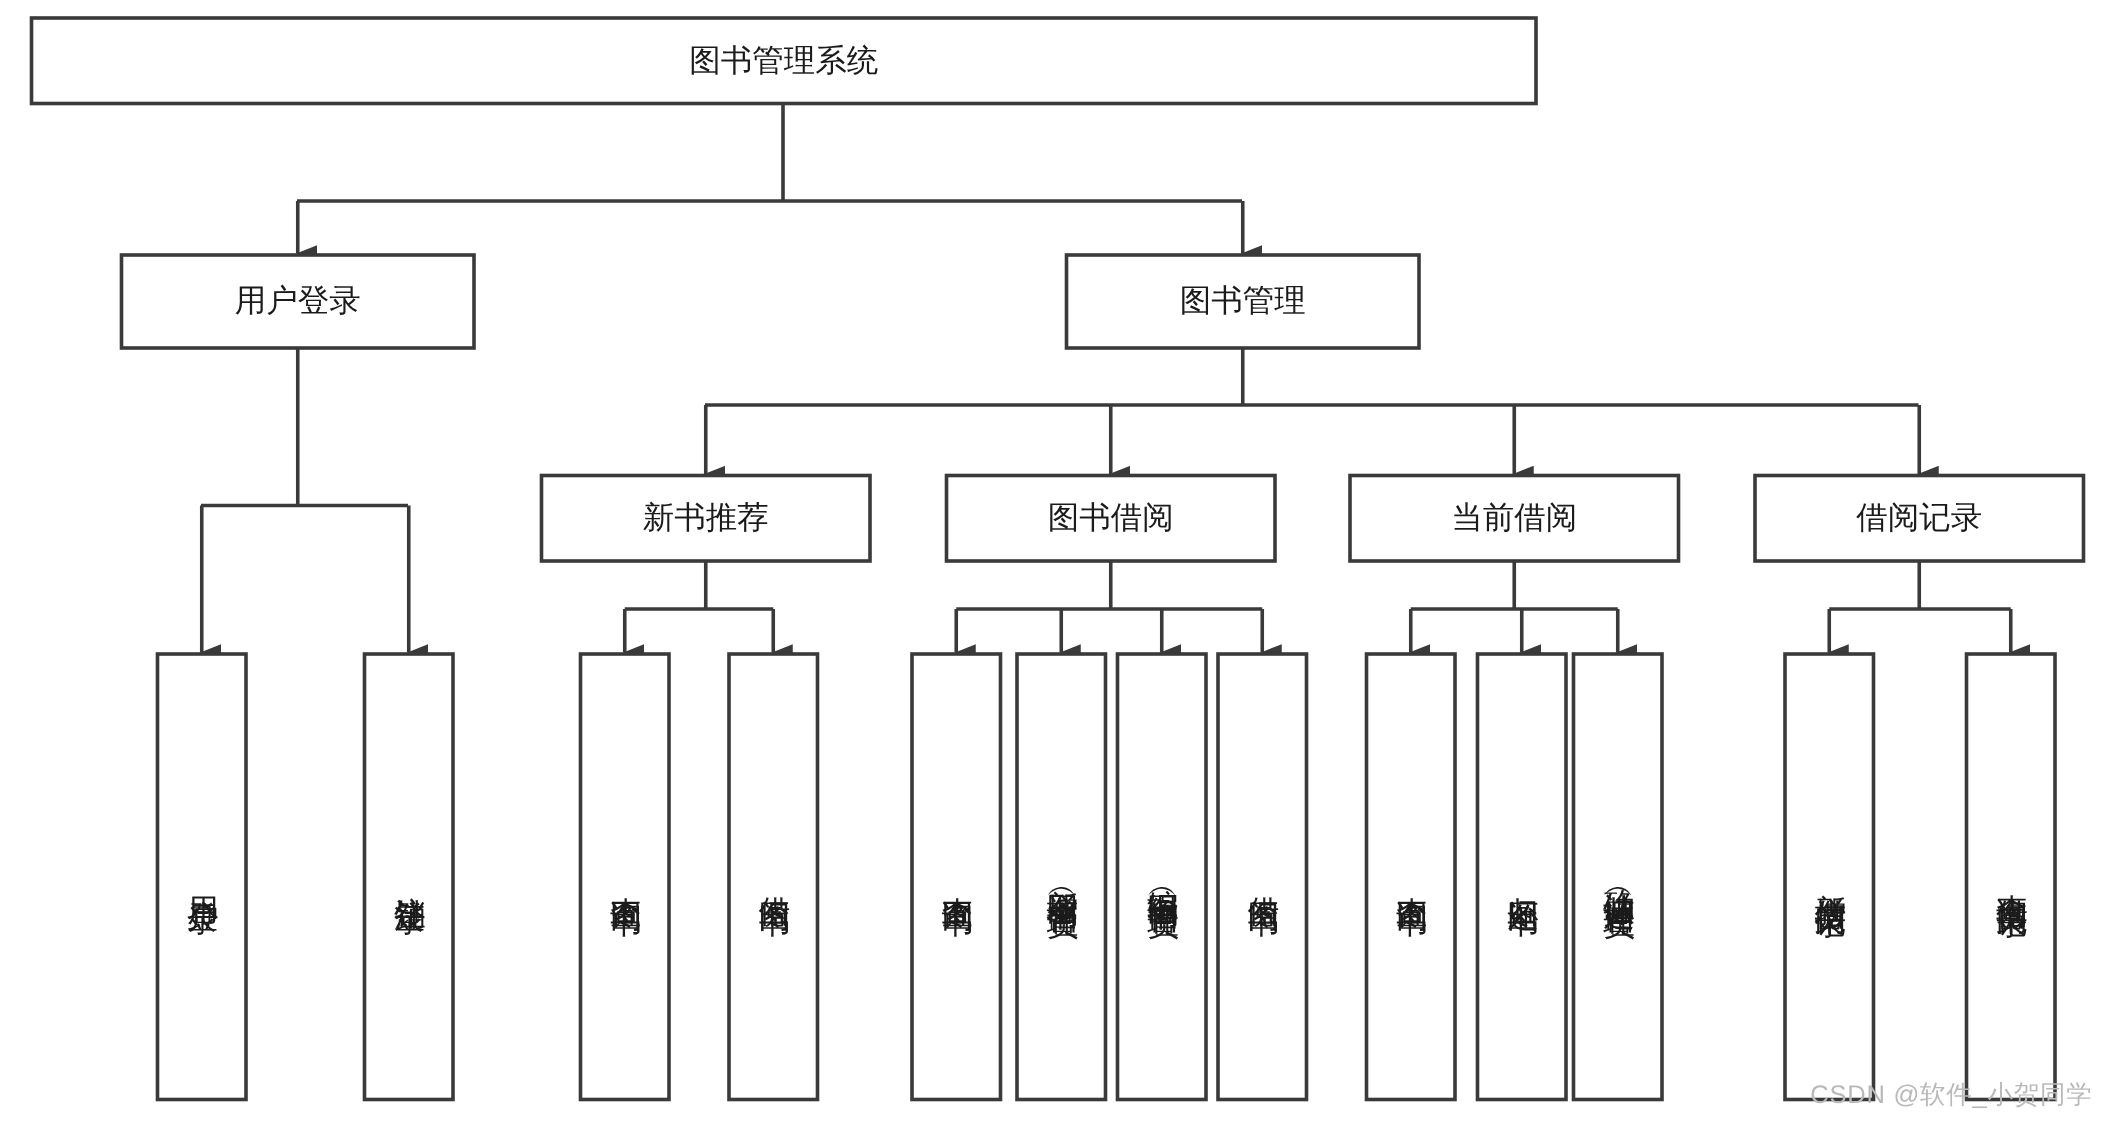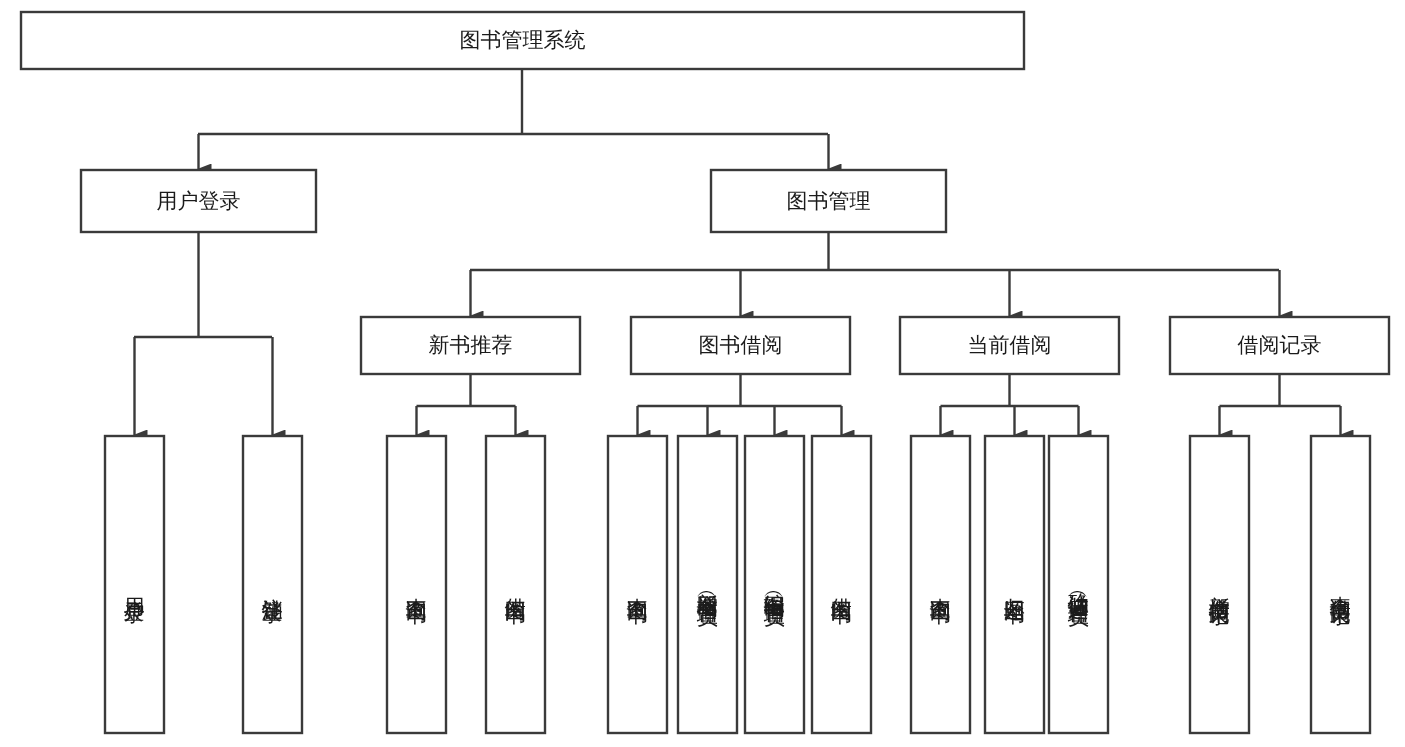--- a/index.html
+++ b/index.html
@@ -202,13 +202,14 @@
       <div class="leaf-label-wrap" style="left: 678px; top: 436px; width: 59px; height: 297px;">新增图书（管理员）</div>
       <div class="leaf-label-wrap" style="left: 745px; top: 436px; width: 59px; height: 297px;">编辑图书（管理员）</div>
       <div class="leaf-label-wrap" style="left: 812px; top: 436px; width: 59px; height: 297px;">借阅图书</div>
       <div class="leaf-label-wrap" style="left: 911px; top: 436px; width: 59px; height: 297px;">查询图书</div>
       <div class="leaf-label-wrap" style="left: 985px; top: 436px; width: 59px; height: 297px;">归还图书</div>
       <div class="leaf-label-wrap" style="left: 1049px; top: 436px; width: 59px; height: 297px;">确认归还（管理员）</div>
       <div class="leaf-label-wrap" style="left: 1190px; top: 436px; width: 59px; height: 297px;">新增借阅记录</div>
       <div class="leaf-label-wrap" style="left: 1311px; top: 436px; width: 59px; height: 297px;">查询借阅记录</div>
     </div>
 
+  <div class="watermark">CSDN @软件_小贺同学</div>
 </div>
 
 </body></html>

